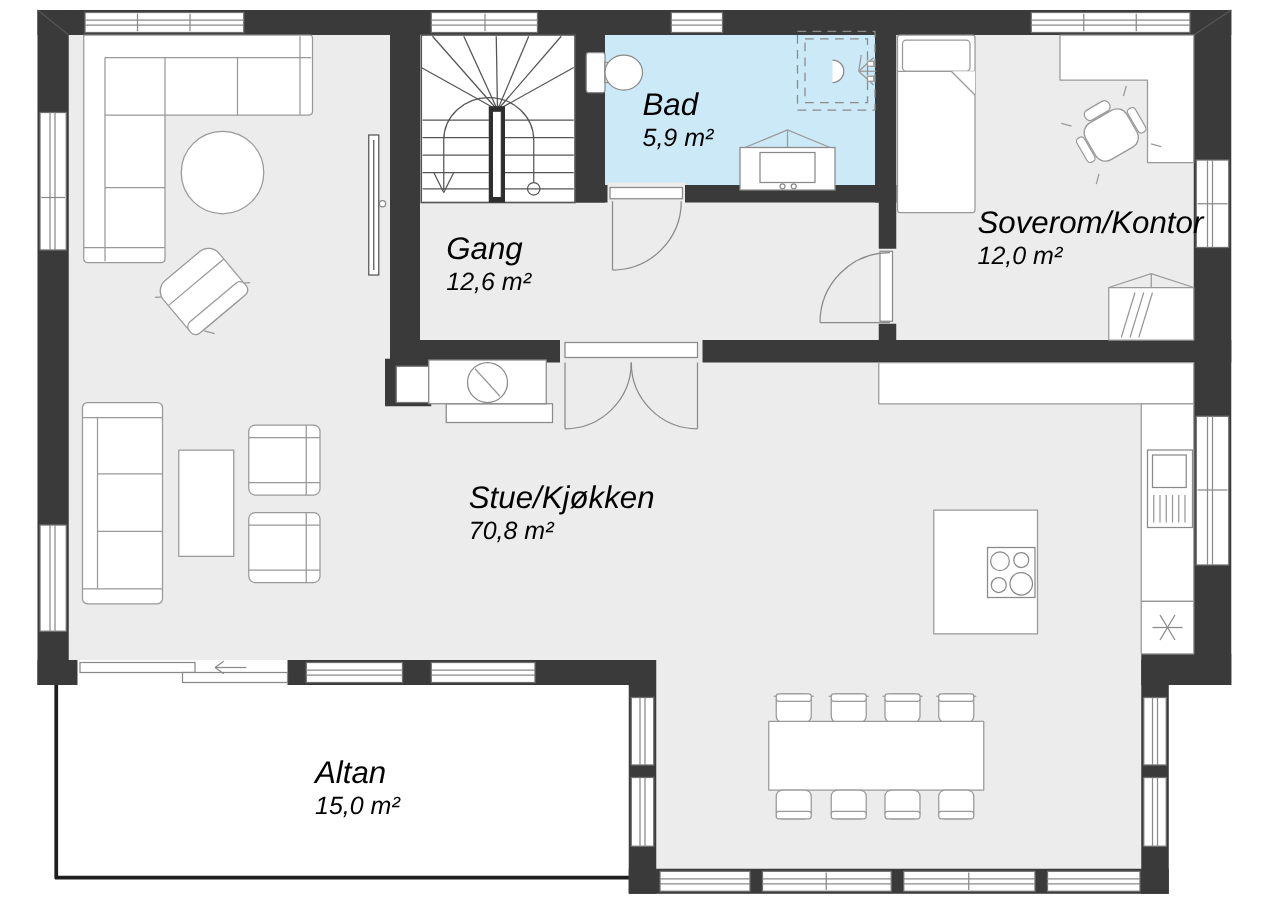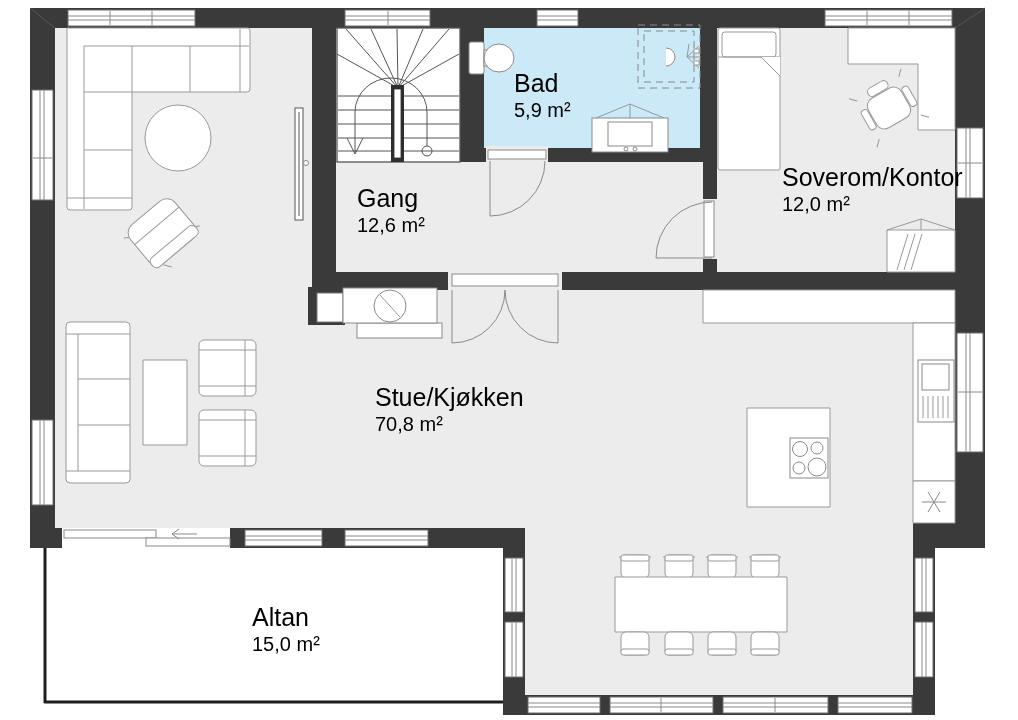--- a/index.html
+++ b/index.html
@@ -1,17 +1,17 @@
 <!DOCTYPE html>
 <html style="--wall: #3a3a3a; --floor: #ececec; --bath: #cbe9f6; --altan: #ffffff; --line: #999999; --text: #000000;"><head>
 <meta charset="utf-8">
 <style>
   html,body{margin:0;padding:0;background:#fff;}
   .stage{position:relative;width:1018px;height:720px;background:#fff;overflow:hidden;
-         font-family:"Liberation Sans", sans-serif;}
+         font-family:"Liberation Sans", sans-serif;font-style:italic;}
   svg{position:absolute;left:0;top:0;}
   .wall{fill:var(--wall,#3a3a3a);stroke:none;}
   .floor{fill:var(--floor,#ececec);stroke:none;}
   .bath{fill:var(--bath,#cbe9f6);stroke:none;}
   .altan{fill:var(--altan,#ffffff);stroke:none;}
   .win{fill:#fff;stroke:#6e6e6e;stroke-width:1;}
   .glass{stroke:#8a8a8a;stroke-width:1;fill:none;}
   .furn{fill:#fff;stroke:var(--line,#999);stroke-width:1;stroke-linejoin:round;}
   .furnline{stroke:var(--line,#999);stroke-width:1;fill:none;}
   .fix{fill:#fff;stroke:#8a8a8a;stroke-width:1;}

